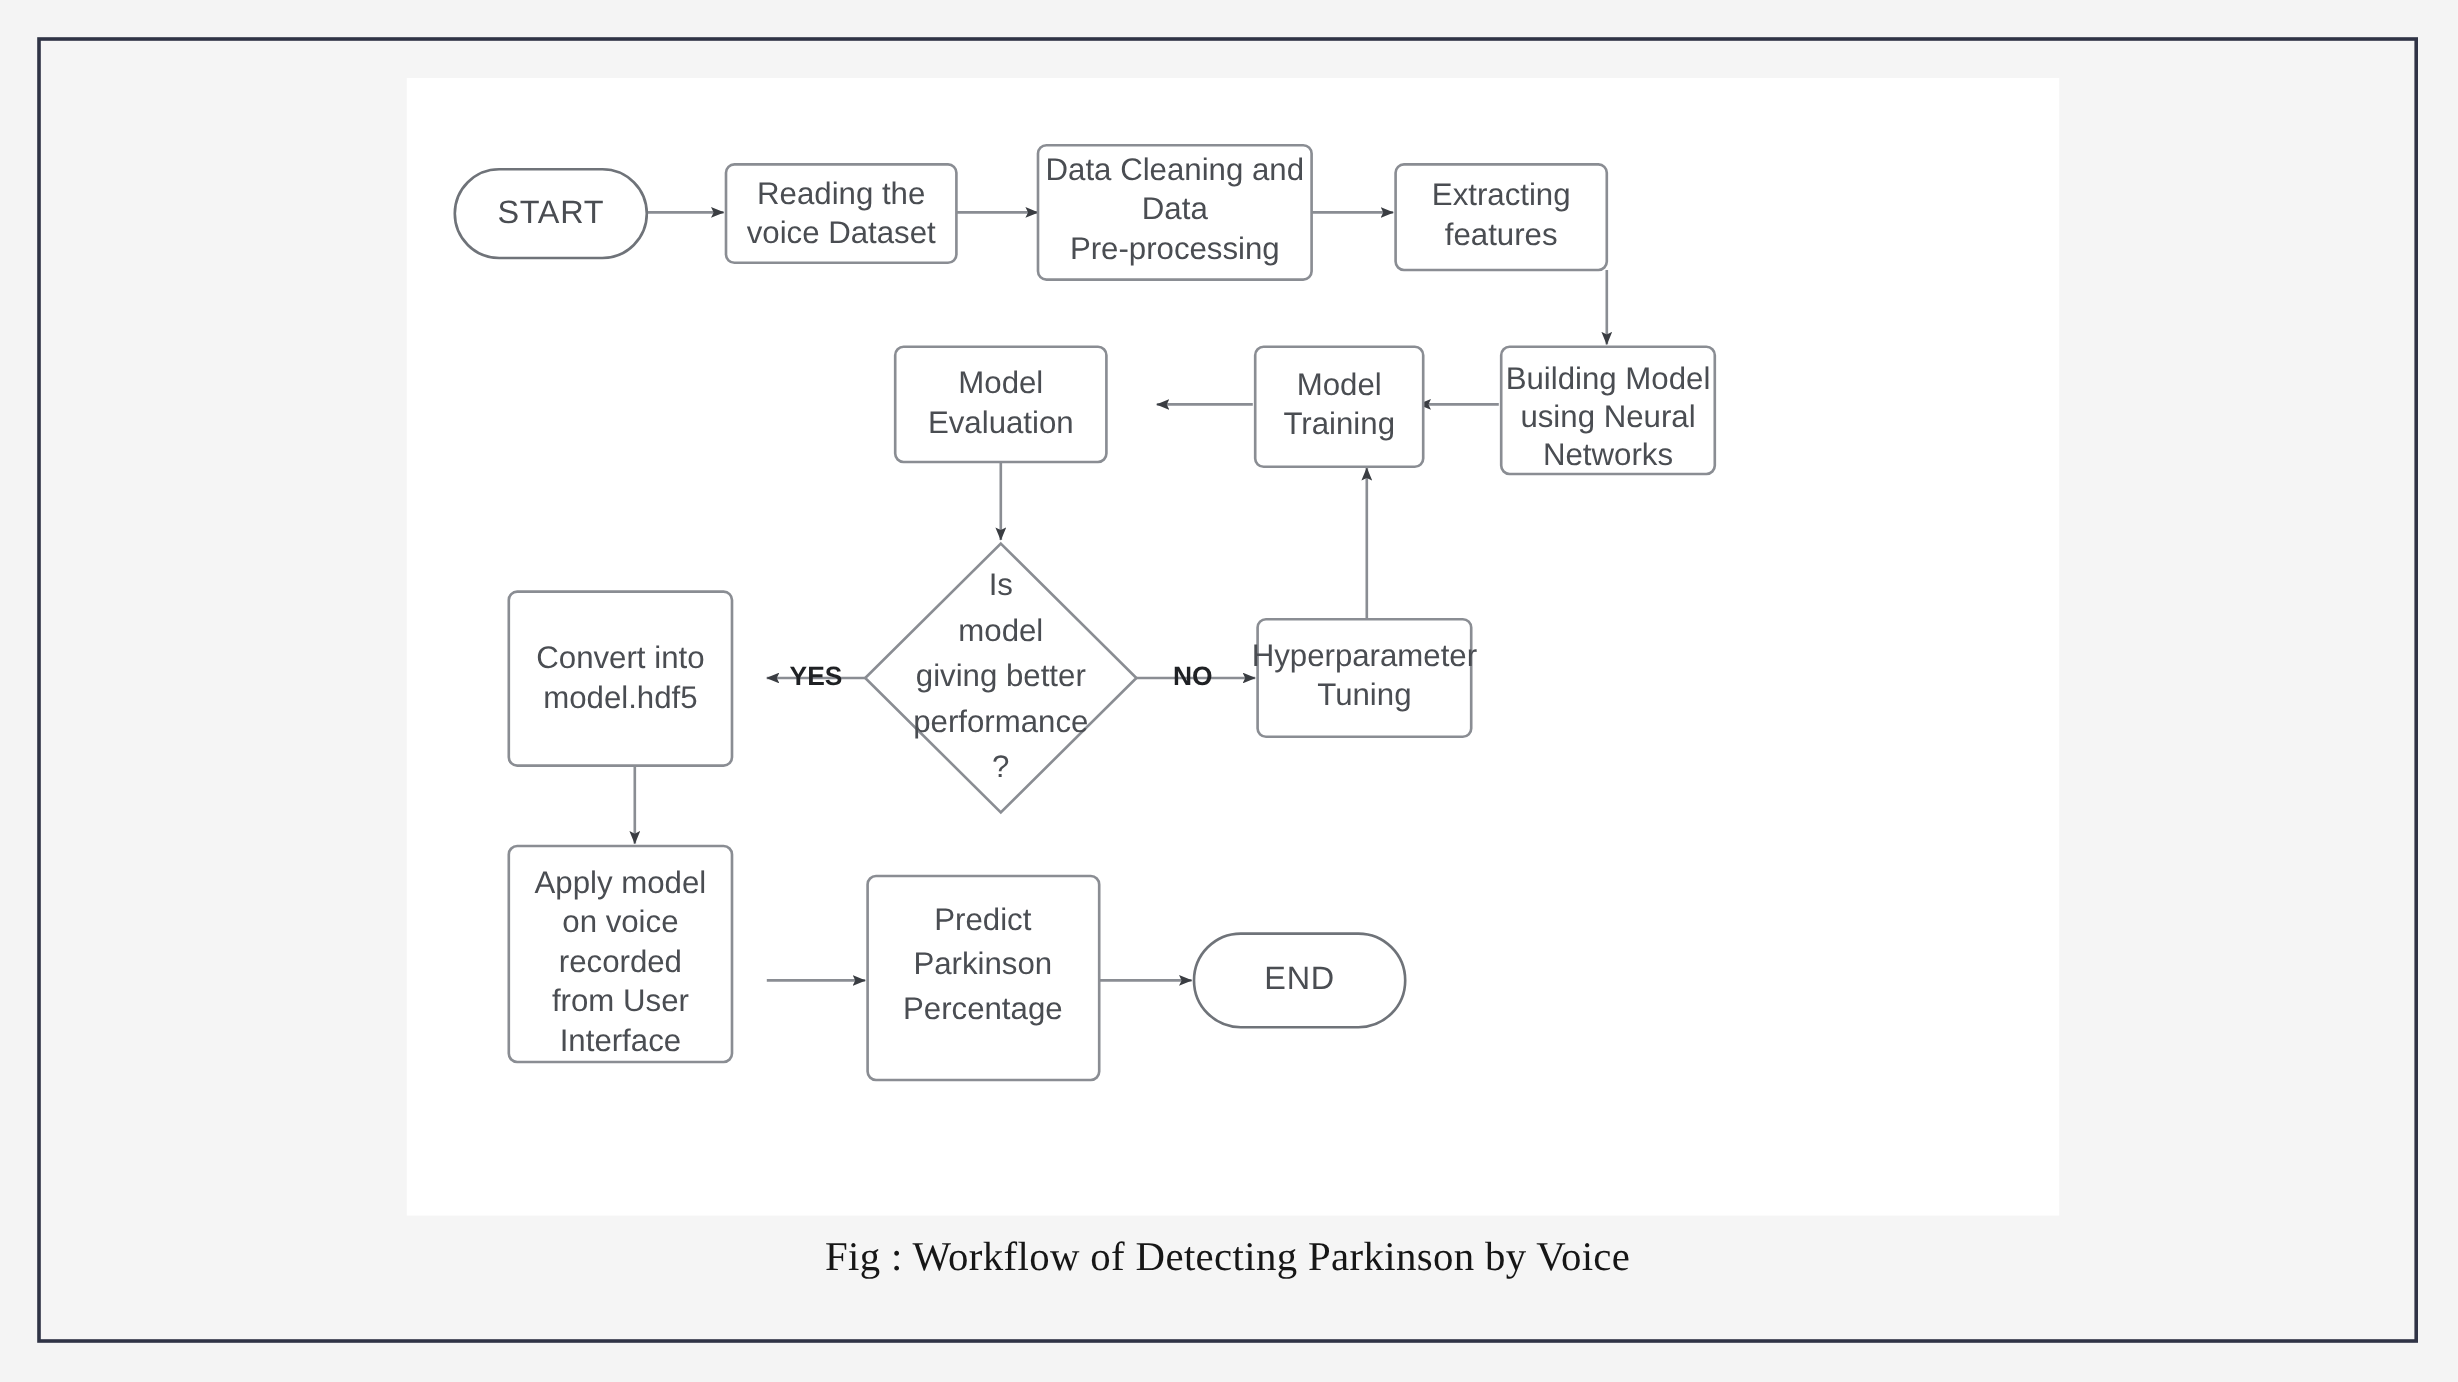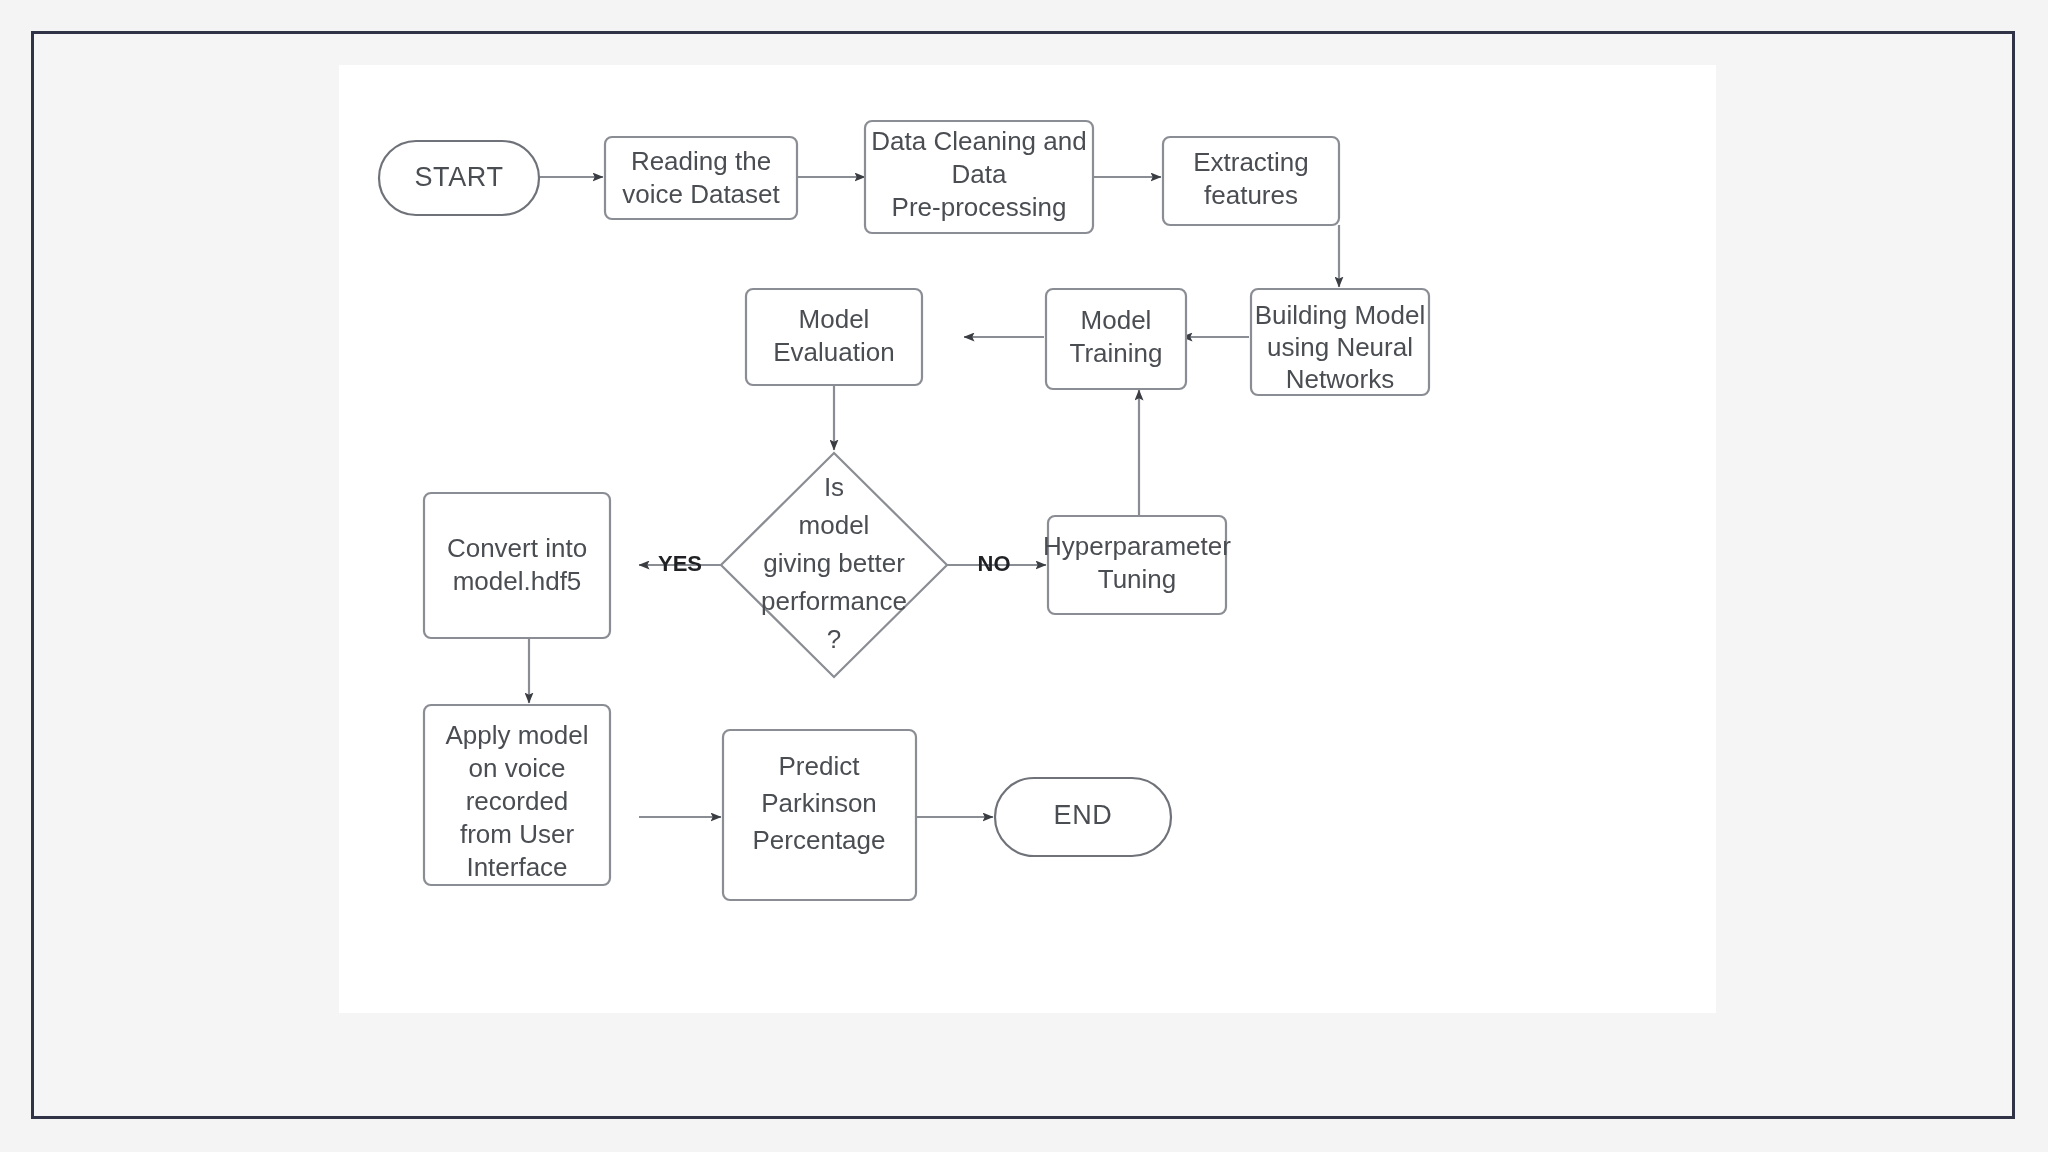--- a/index.html
+++ b/index.html
@@ -248,14 +248,15 @@
 
           <g>
             <rect class="node-shape terminator" x="656" y="713" width="176" height="78" rx="39" ry="39"></rect>
             <text class="node-text terminator-text" x="744" y="752">END</text>
           </g>
 
         </g>
       </svg>
     </div>
 
+    <div id="caption">Fig : Workflow of Detecting Parkinson by Voice</div>
   </div>
 </div>
 
 </body></html>

